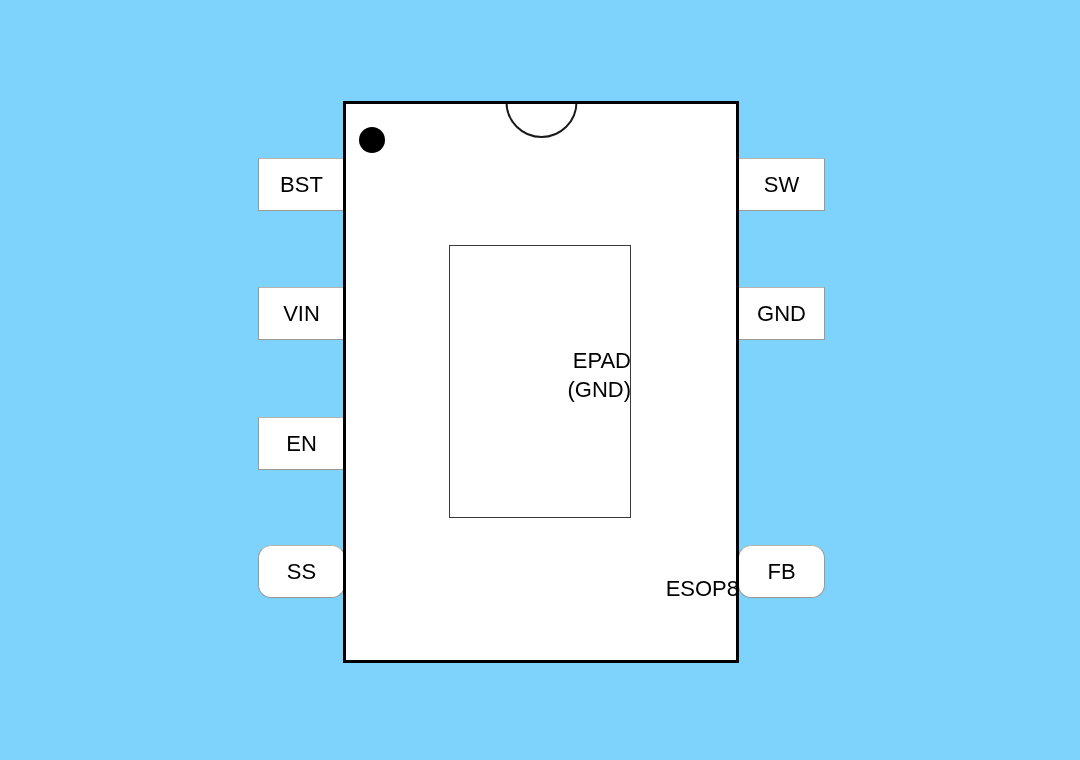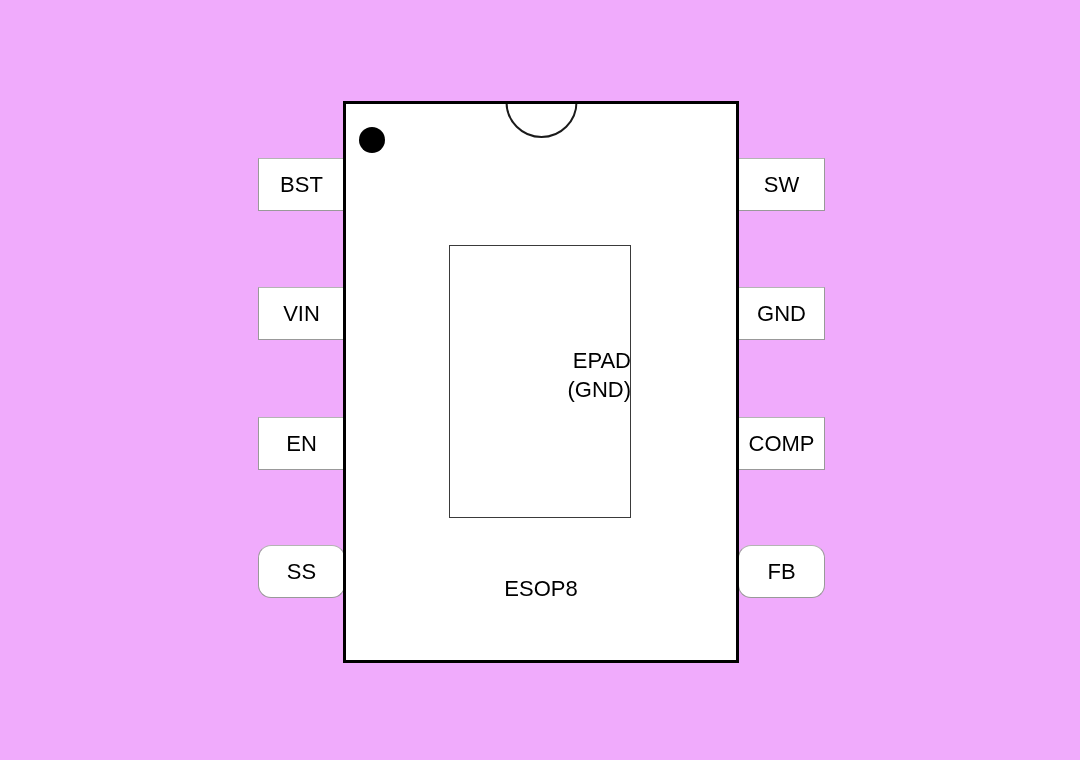--- a/index.html
+++ b/index.html
@@ -7,21 +7,21 @@
     padding: 0;
     background: #ffffff;
   }
   body {
     font-family: "Liberation Sans", sans-serif;
   }
   #canvas {
     position: relative;
     width: 1080px;
     height: 760px;
-    background: #f0abfc;
+    background: #7dd3fc;
     overflow: hidden;
   }
 
   
   #ic-body {
     position: absolute;
     left: 343px;
     top: 101px;
     width: 396px;
     height: 562px;
@@ -90,21 +90,21 @@
     z-index: 9;
     white-space: pre-line;
   }
 
   
   #package-label {
     position: absolute;
     left: 343px;
     top: 575px;
     width: 396px;
-    text-align: center;
+    text-align: right;
     font-size: 22px;
     line-height: 28px;
     color: #000000;
     z-index: 9;
   }
 
   
   .pin {
     position: absolute;
     box-sizing: border-box;
@@ -152,23 +152,20 @@
   <div class="pin left row-4">
     <span class="pin-label">SS</span>
   </div>
 
   <div class="pin right row-1">
     <span class="pin-label">SW</span>
   </div>
   <div class="pin right row-2">
     <span class="pin-label">GND</span>
   </div>
-  <div class="pin right row-3">
-    <span class="pin-label">COMP</span>
-  </div>
   <div class="pin right row-4">
     <span class="pin-label">FB</span>
   </div>
 
   <div id="ic-body"></div>
 
   <div id="notch">
     <svg width="73" height="73" viewBox="0 0 73 73">
       <path d="M 1.5 1 A 35 35 0 0 0 71.5 1" fill="#ffffff" stroke="#1a1a1a" stroke-width="2"></path>
     </svg>

